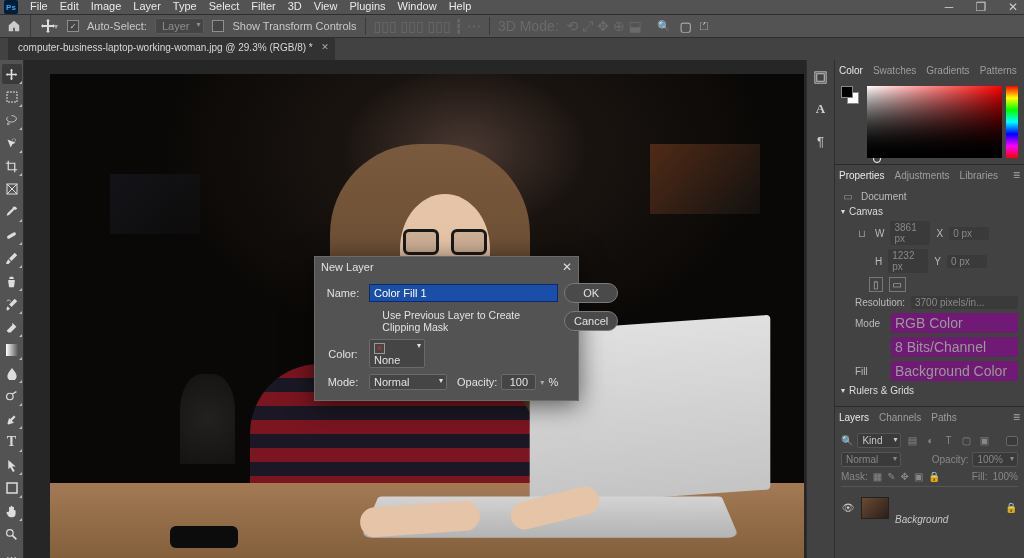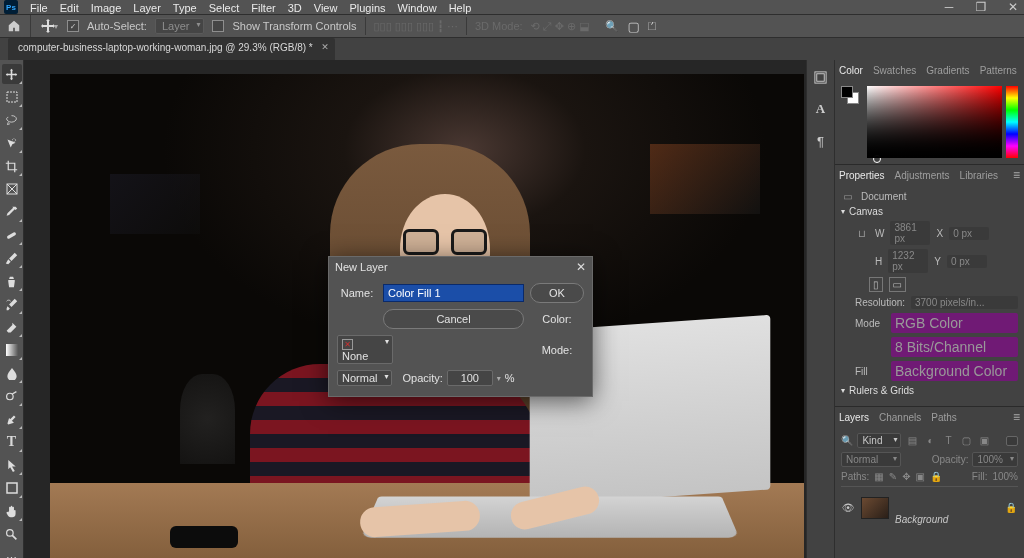--- a/index.html
+++ b/index.html
@@ -1,33 +1,33 @@
 <!DOCTYPE html>
 <html><head>
 <meta charset="utf-8">
 <style>
 * { margin: 0; padding: 0; box-sizing: border-box; font-family: "Segoe UI", Tahoma, sans-serif; }
 html, body { width: 1024px; height: 558px; overflow: hidden; background: #323232; color: #c8c8c8; font-size: 11px; }
 .app { width: 1024px; height: 558px; display: flex; flex-direction: column; }
 
 
-.menubar { height: 20px; background: #535353; display: flex; align-items: flex-end; padding: 0 4px; gap: 12px; font-size: 11px; }
+.menubar { height: 20px; background: #535353; display: flex; align-items: flex-start; padding: 0 4px; gap: 12px; font-size: 11px; }
 .menubar .ps-logo { width: 14px; height: 14px; background: #001e36; color: #31a8ff; font-weight: bold; font-size: 8px; display: flex; align-items: center; justify-content: center; border-radius: 2px; }
 .menubar .mi { color: #eaeaea; cursor: default; }
 .menubar .spacer { flex: 1; }
 .menubar .win-btn { width: 14px; height: 14px; display: flex; align-items: center; justify-content: center; color: #ccc; font-size: 12px; margin-left: 6px; }
 
 
 .optbar { height: 34px; background: #535353; border-top: 1px solid #2e2e2e; border-bottom: 1px solid #2e2e2e; display: flex; align-items: center; padding: 0 6px; gap: 8px; font-size: 11px; }
 .optbar .home-icon { width: 16px; height: 16px; display: flex; align-items: center; justify-content: center; }
 .optbar .move-icon { width: 20px; height: 20px; display: flex; align-items: center; justify-content: center; }
 .optbar .chk { width: 12px; height: 12px; border: 1px solid #8e8e8e; background: #454545; display: inline-flex; align-items: center; justify-content: center; font-size: 8px; }
 .optbar .dd { border: 1px solid #5a5a5a; background: #454545; padding: 1px 14px 1px 6px; position: relative; color: #8e8e8e; border-radius: 2px; }
 .optbar .dd::after { content: "▾"; position: absolute; right: 3px; top: 1px; font-size: 8px; }
-.optbar .dim-icon { color: #6a6a6a; font-size: 11px; }
+.optbar .dim-icon { color: #6a6a6a; font-size: 14px; }
 
 
 .tabbar { height: 22px; background: #424242; display: flex; align-items: flex-end; padding-left: 8px; }
 .tabbar .tab { background: #323232; color: #d8d8d8; height: 22px; padding: 4px 22px 4px 10px; font-size: 10px; position: relative; border-top-left-radius: 2px; border-top-right-radius: 2px; }
 .tabbar .tab .close { position: absolute; right: 6px; top: 4px; font-size: 9px; color: #aaa; }
 
 
 .main { flex: 1; display: flex; background: #323232; position: relative; }
 
 
@@ -55,35 +55,35 @@
 .table { position:absolute; left:0; bottom:0; width:100%; height:95px; background: linear-gradient(180deg,#a37a54,#7b5836); }
 .laptop-base { position:absolute; left:320px; bottom:30px; width:360px; height:64px; background: linear-gradient(180deg,#d4d4d4,#b4b4b4); border-radius: 4px 4px 10px 10px; transform: perspective(500px) rotateX(50deg); }
 .laptop-screen { position:absolute; left:480px; bottom:80px; width:240px; height:175px; background: linear-gradient(180deg,#e0e0e0,#c4c4c4); border-radius:4px; transform: skewX(-4deg) rotate(-4deg); }
 .phone { position:absolute; left:120px; bottom:30px; width:68px; height:22px; background:#0c0c0c; border-radius:6px; }
 
 .tv1 { position:absolute; left:600px; top:70px; width:110px; height:70px; background:linear-gradient(135deg,#8b4520,#1a1a1a); opacity:.5; }
 .tv2 { position:absolute; left:60px; top:100px; width:90px; height:60px; background:linear-gradient(135deg,#223,#111); opacity:.4; }
 .bgperson { position:absolute; left:130px; top:300px; width:55px; height:90px; background: radial-gradient(circle,#3a3a3a,#1e1e1e); border-radius: 40% 40% 0 0; opacity:.5;}
 
 
-.dialog { position: absolute; left: 304px; top: 196px; width: 265px; background: #535353; border: 1px solid #6a6a6a; box-shadow: 0 4px 24px rgba(0,0,0,.6); color: #e2e2e2; font-size: 11px; z-index: 50; }
+.dialog { position: absolute; left: 290px; top: 196px; width: 265px; background: #535353; border: 1px solid #6a6a6a; box-shadow: 0 4px 24px rgba(0,0,0,.6); color: #e2e2e2; font-size: 11px; z-index: 50; }
 .dialog .titlebar { height: 20px; display: flex; align-items: center; padding: 0 6px; background: #535353; }
 .dialog .titlebar .ttl { flex: 1; }
 .dialog .titlebar .x { color: #ddd; font-size: 12px; }
 .dialog .body { padding: 6px 8px 10px 8px; display: grid; grid-template-columns: 40px 1fr 54px; gap: 6px 6px; align-items: center; }
 .dialog .lbl { text-align: center; }
 .dialog input[type=text] { background: #1b4ea8; border: 1px solid #0a2a6a; color: #fff; padding: 2px 4px; font-size: 11px; width: 100%; }
 .red-under { height: 2px; background: #e02828; margin-top: -2px; }
 .dialog .btn { background: #4a4a4a; border: 1px solid #7a7a7a; border-radius: 12px; padding: 3px 0; text-align: center; font-size: 11px; }
 .dialog .sel-dd { border: 1px solid #6a6a6a; background: #454545; padding: 1px 14px 1px 4px; position: relative; font-size: 11px; border-radius: 2px; display: inline-block; }
 .dialog .sel-dd::after { content: "▾"; position: absolute; right: 3px; top: 1px; font-size: 8px; }
 .dialog .row2 { grid-column: 2 / 3; display: flex; align-items: center; gap: 4px; font-size: 10.5px; }
 .dialog .none-ic { width:11px; height:11px; border:1px solid #999; display:inline-flex; align-items:center; justify-content:center; font-size:8px; margin-right:2px; color:#cc3030;}
 .dialog .op-wrap { display:flex; align-items:center; gap:4px;}
-.dialog .op-val { border:1px solid #6a6a6a; background:#454545; padding:1px 4px; width:46px; text-align:center; font-size:11px; border-radius:2px; }
+.dialog .op-val { border:1px solid #6a6a6a; background:#454545; padding:1px 4px; width:35px; text-align:center; font-size:11px; border-radius:2px; }
 
 
 .rightcol { width: 190px; background: #424242; display: flex; flex-direction: column; border-left: 1px solid #2e2e2e; }
 .collapsed-strip { width: 28px; background: #424242; border-left:1px solid #2e2e2e; display:flex; flex-direction:column; align-items:center; padding-top:8px; gap:14px; }
 .collapsed-strip .ci { width:18px; height:18px; color:#ccc; display:flex; align-items:center; justify-content:center; font-size:13px; }
 
 .panel { background: #424242; border-bottom: 1px solid #2a2a2a; }
 .panel .tabs { display: flex; height: 20px; align-items: center; padding: 0 4px; gap: 10px; font-size: 10px; color: #9e9e9e; }
 .panel .tabs .t.act { color: #e8e8e8; }
 .panel .tabs .menu { margin-left: auto; font-size: 12px; color: #aaa; }
@@ -348,20 +348,24 @@
         </div>
         <div class="body">
           <span class="lbl">Name:</span>
           <div>
             <input type="text" value="Color Fill 1" style="">
             <div class="red-under"></div>
           </div>
           <div class="btn">OK</div>
 
           <span></span>
+          <div class="row2">
+            <span class="chk" style="width:11px;height:11px"></span>
+            <span>Use Previous Layer to Create Clipping Mask</span>
+          </div>
           <div class="btn">Cancel</div>
 
           <span class="lbl">Color:</span>
           <div><span class="sel-dd" style="width:56px"><span class="none-ic">✕</span><span>None</span></span></div>
           <span></span>
 
           <span class="lbl">Mode:</span>
           <div style="display:flex;gap:10px;align-items:center">
             <span class="sel-dd" style="width:78px">Normal</span>
             <span class="op-wrap">
@@ -489,21 +493,21 @@
             <span class="fi">▢</span>
             <span class="fi">▣</span>
             <span class="toggle"></span>
           </div>
           <div class="blend-row">
             <span class="dd2" style="width:60px">Normal</span>
             <span style="margin-left:auto">Opacity:</span>
             <span class="dd2">100%</span>
           </div>
           <div class="lock-row">
-            <span>Paths:</span>
+            <span>Mask:</span>
             <span class="li">▦</span>
             <span class="li">✎</span>
             <span class="li">✥</span>
             <span class="li">▣</span>
             <span class="li">🔒</span>
             <span style="margin-left:auto">Fill:</span>
             <span class="dd2">100%</span>
           </div>
           <div class="layer">
             <span class="eye">👁</span>

